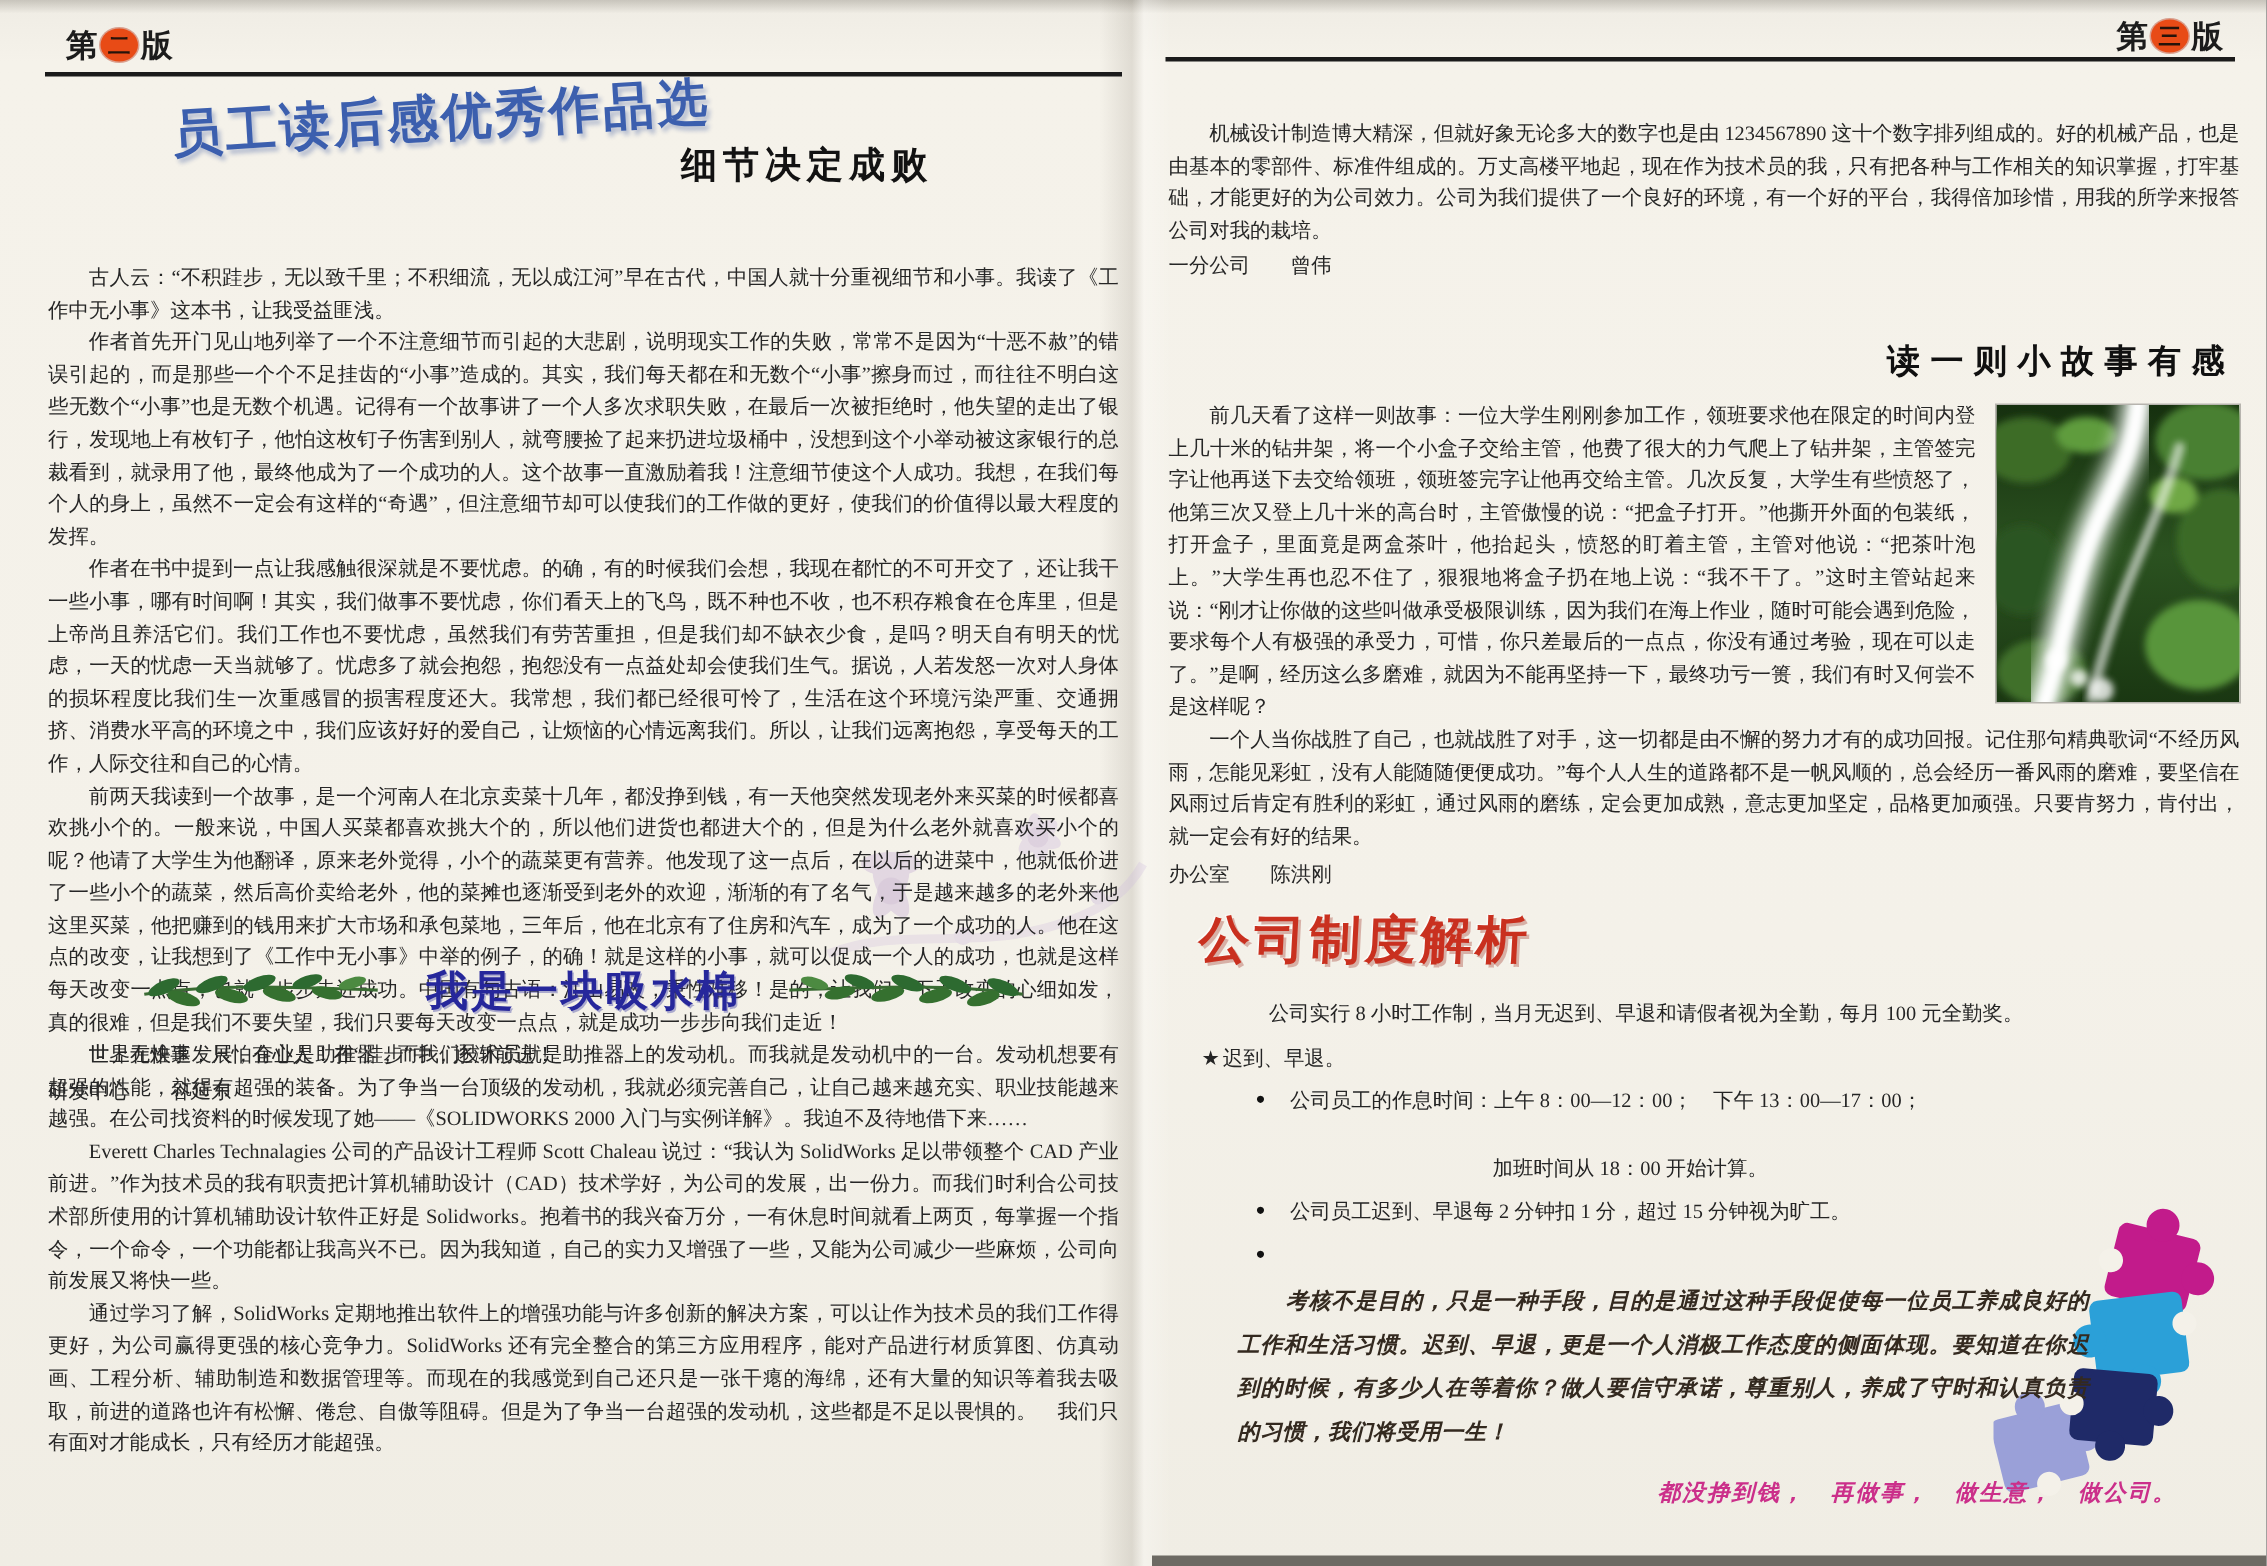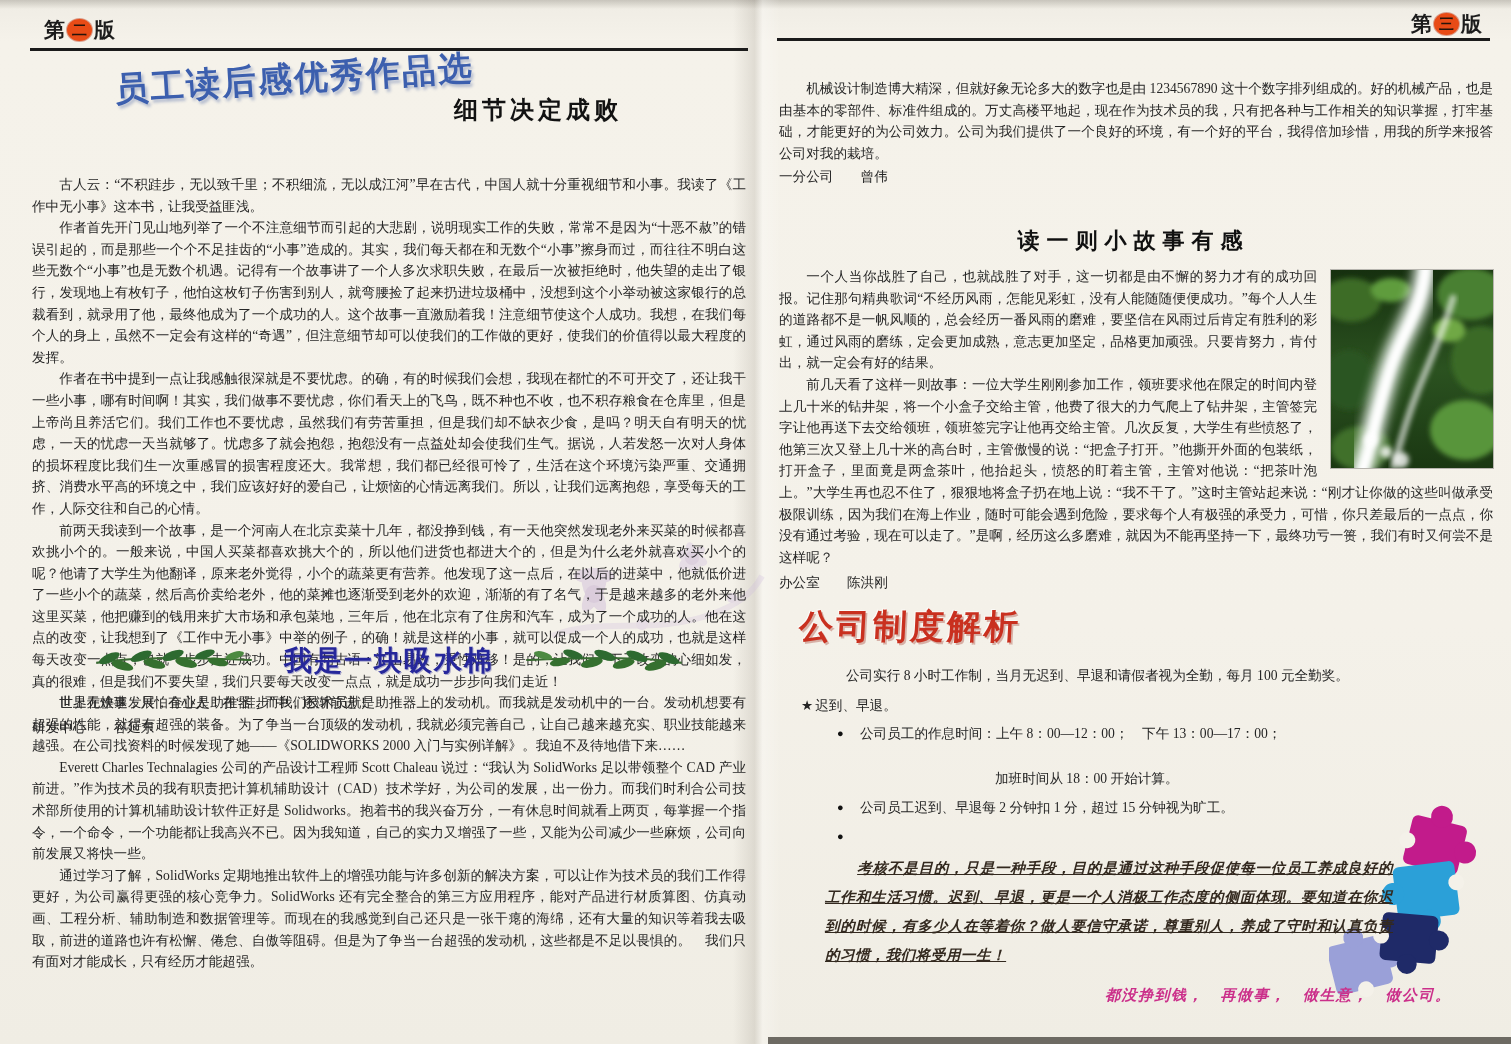--- a/index.html
+++ b/index.html
@@ -38,39 +38,39 @@
 
   .flower{position:absolute;top:498px;left:502px;opacity:.5;}
 
   .divider{position:absolute;top:634px;left:0;width:718px;display:flex;align-items:center;justify-content:center;gap:25px;text-align:center;}
   .a2title{font-size:28px;font-weight:bold;color:#26279b;letter-spacing:2px;
     font-family:"DejaVu Sans","Liberation Sans",sans-serif;text-shadow:1px 1px 0 rgba(38,39,155,.35);}
   .vine-flip{transform:scaleX(-1);}
 
   .r-body1{top:74px;}
   .sig-a1r{padding-right:160px;margin-top:2px !important;}
-  .a2r-title{position:absolute;top:222px;left:0;width:100%;text-align:center;margin:0;font-size:22px;
+  .a2r-title{position:absolute;top:222px;left:0;width:100%;text-align:right;margin:0;font-size:22px;
     font-weight:bold;letter-spacing:7px;color:#101010;}
   .r-body2{top:262px;}
   .photo{float:right;width:162px;height:198px;margin:4px 0 8px 14px;box-shadow:0 0 0 1px rgba(0,0,0,.25);}
   .sig-a2r{padding-right:250px;margin-top:4px !important;}
 
   .a3-title{position:absolute;top:600px;left:22px;margin:0;font-size:34px;font-weight:bold;color:#c9301f;
     font-family:"DejaVu Sans","Liberation Sans",sans-serif;letter-spacing:3px;transform:skewX(-3deg);
     text-shadow:2px 2px 0 rgba(150,28,14,.3),-1px -1px 0 rgba(255,255,255,.65);}
   .inst{position:absolute;top:660px;left:24px;width:560px;font-size:13.6px;line-height:23px;color:#242424;}
   .inst .intro{margin:0 0 7px;text-indent:3.3em;}
   .star-line{margin:0 0 5px;display:flex;}
   .star-glyph{margin-right:2px;}
   .bullet{display:flex;margin:0 0 6px;}
   .bullet .dot{width:14px;margin-left:36px;margin-right:9px;font-size:11px;line-height:23px;color:#111;}
   .bullet .btext{flex:1;text-align:justify;}
   .b1-line2{margin-left:135px;margin-top:22px;}
   .note{position:absolute;top:850px;left:48px;width:568px;font-size:14.6px;line-height:29px;font-weight:bold;
-    font-style:italic;color:#33291f;letter-spacing:.5px;text-align:justify;z-index:2;text-decoration:underline;}
+    font-style:italic;color:#33291f;letter-spacing:.5px;text-align:justify;z-index:2;}
   .note p{margin:0;text-indent:2.2em;}
   .slogan{position:absolute;top:982px;left:328px;font-size:15px;font-weight:bold;font-style:italic;
     color:#cb2f8a;letter-spacing:1.5px;z-index:2;}
   .puzzle{position:absolute;top:786px;left:552px;z-index:1;}
   .hidden-defs{position:absolute;width:0;height:0;overflow:hidden;}
 </style>
 </head>
 <body>
 
 <svg class="hidden-defs" aria-hidden="true">
@@ -203,22 +203,22 @@
           <path d="M95,-6 C 92,30 80,48 70,70 C 58,95 52,120 44,150 C 40,168 36,184 30,202" stroke="#edf3ee" stroke-width="22" filter="url(#bl2)" opacity=".95"></path>
           <path d="M95,-6 C 92,30 81,48 71,70 C 59,95 53,120 45,150 C 41,168 37,184 31,202" stroke="#ffffff" stroke-width="9" filter="url(#bl1)"></path>
           <path d="M122,28 C 113,60 99,90 87,120 C 79,140 71,165 63,196" stroke="#ffffff" stroke-width="7" filter="url(#bl1)" opacity=".6"></path>
         </g>
         <g fill="#ffffff" filter="url(#bl1)" opacity=".8">
           <circle cx="40" cy="170" r="7"></circle>
             <circle cx="55" cy="182" r="6"></circle>
             <circle cx="70" cy="190" r="8"></circle>
         </g>
       </svg>
+      <p>前几天看了这样一则故事：一位大学生刚刚参加工作，领班要求他在限定的时间内登上几十米的钻井架，将一个小盒子交给主管，他费了很大的力气爬上了钻井架，主管签完字让他再送下去交给领班，领班签完字让他再交给主管。几次反复，大学生有些愤怒了，他第三次又登上几十米的高台时，主管傲慢的说：“把盒子打开。”他撕开外面的包装纸，打开盒子，里面竟是两盒茶叶，他抬起头，愤怒的盯着主管，主管对他说：“把茶叶泡上。”大学生再也忍不住了，狠狠地将盒子扔在地上说：“我不干了。”这时主管站起来说：“刚才让你做的这些叫做承受极限训练，因为我们在海上作业，随时可能会遇到危险，要求每个人有极强的承受力，可惜，你只差最后的一点点，你没有通过考验，现在可以走了。”是啊，经历这么多磨难，就因为不能再坚持一下，最终功亏一篑，我们有时又何尝不是这样呢？</p>
       <p>一个人当你战胜了自己，也就战胜了对手，这一切都是由不懈的努力才有的成功回报。记住那句精典歌词“不经历风雨，怎能见彩虹，没有人能随随便便成功。”每个人人生的道路都不是一帆风顺的，总会经历一番风雨的磨难，要坚信在风雨过后肯定有胜利的彩虹，通过风雨的磨练，定会更加成熟，意志更加坚定，品格更加顽强。只要肯努力，肯付出，就一定会有好的结果。</p>
-      <p>前几天看了这样一则故事：一位大学生刚刚参加工作，领班要求他在限定的时间内登上几十米的钻井架，将一个小盒子交给主管，他费了很大的力气爬上了钻井架，主管签完字让他再送下去交给领班，领班签完字让他再交给主管。几次反复，大学生有些愤怒了，他第三次又登上几十米的高台时，主管傲慢的说：“把盒子打开。”他撕开外面的包装纸，打开盒子，里面竟是两盒茶叶，他抬起头，愤怒的盯着主管，主管对他说：“把茶叶泡上。”大学生再也忍不住了，狠狠地将盒子扔在地上说：“我不干了。”这时主管站起来说：“刚才让你做的这些叫做承受极限训练，因为我们在海上作业，随时可能会遇到危险，要求每个人有极强的承受力，可惜，你只差最后的一点点，你没有通过考验，现在可以走了。”是啊，经历这么多磨难，就因为不能再坚持一下，最终功亏一篑，我们有时又何尝不是这样呢？</p>
       <p class="sig sig-a2r">办公室　　陈洪刚</p>
     </div>
 
     <h2 class="a3-title">公司制度解析</h2>
 
     <div class="inst">
       <p class="intro">公司实行 8 小时工作制，当月无迟到、早退和请假者视为全勤，每月 100 元全勤奖。</p>
       <div class="star-line">
         <span class="star-glyph">★</span>
         <span>迟到、早退。</span>

